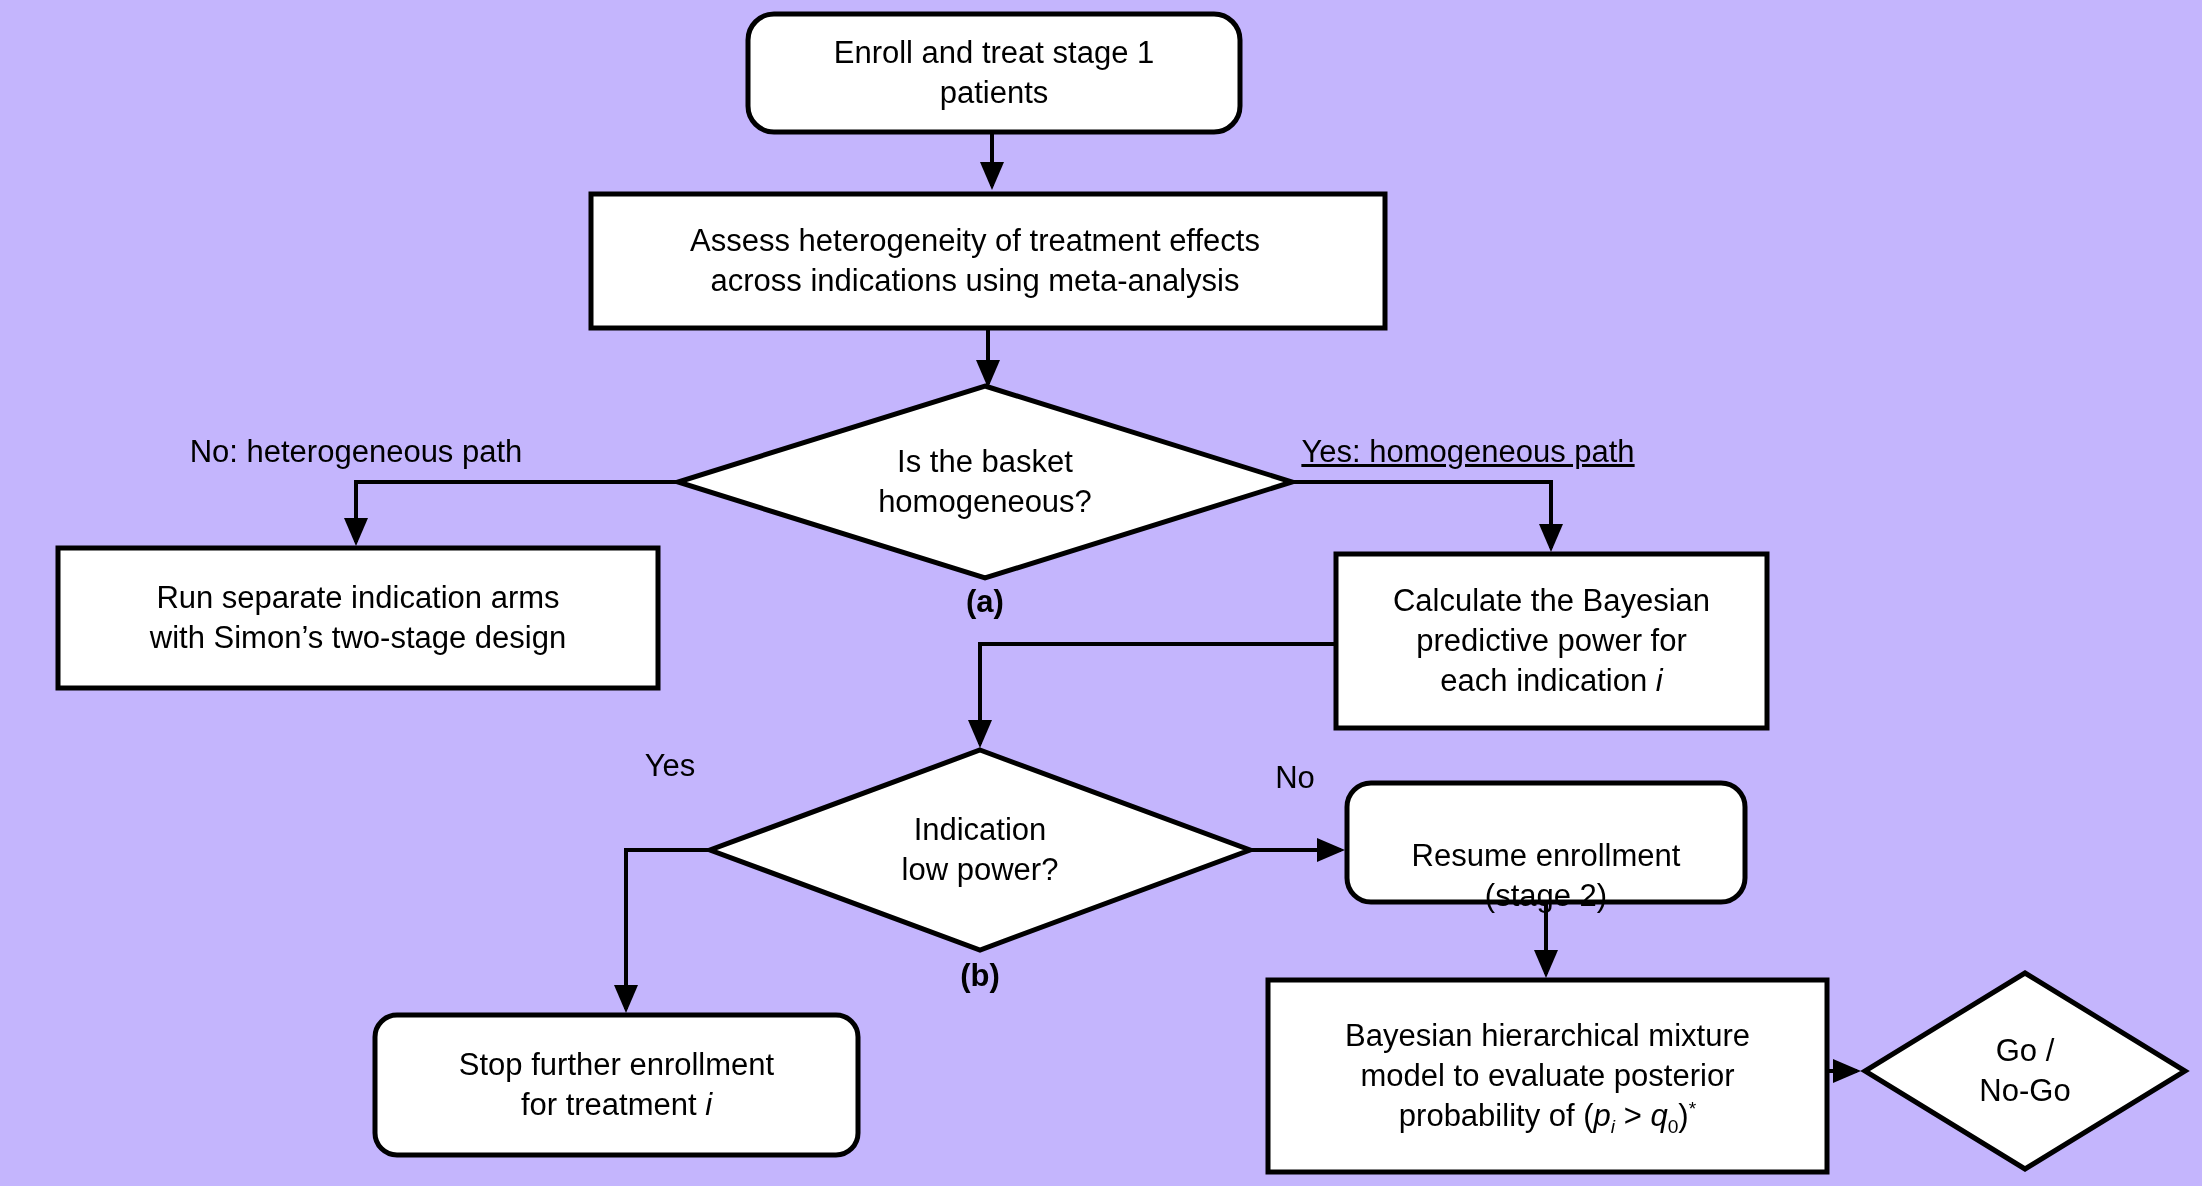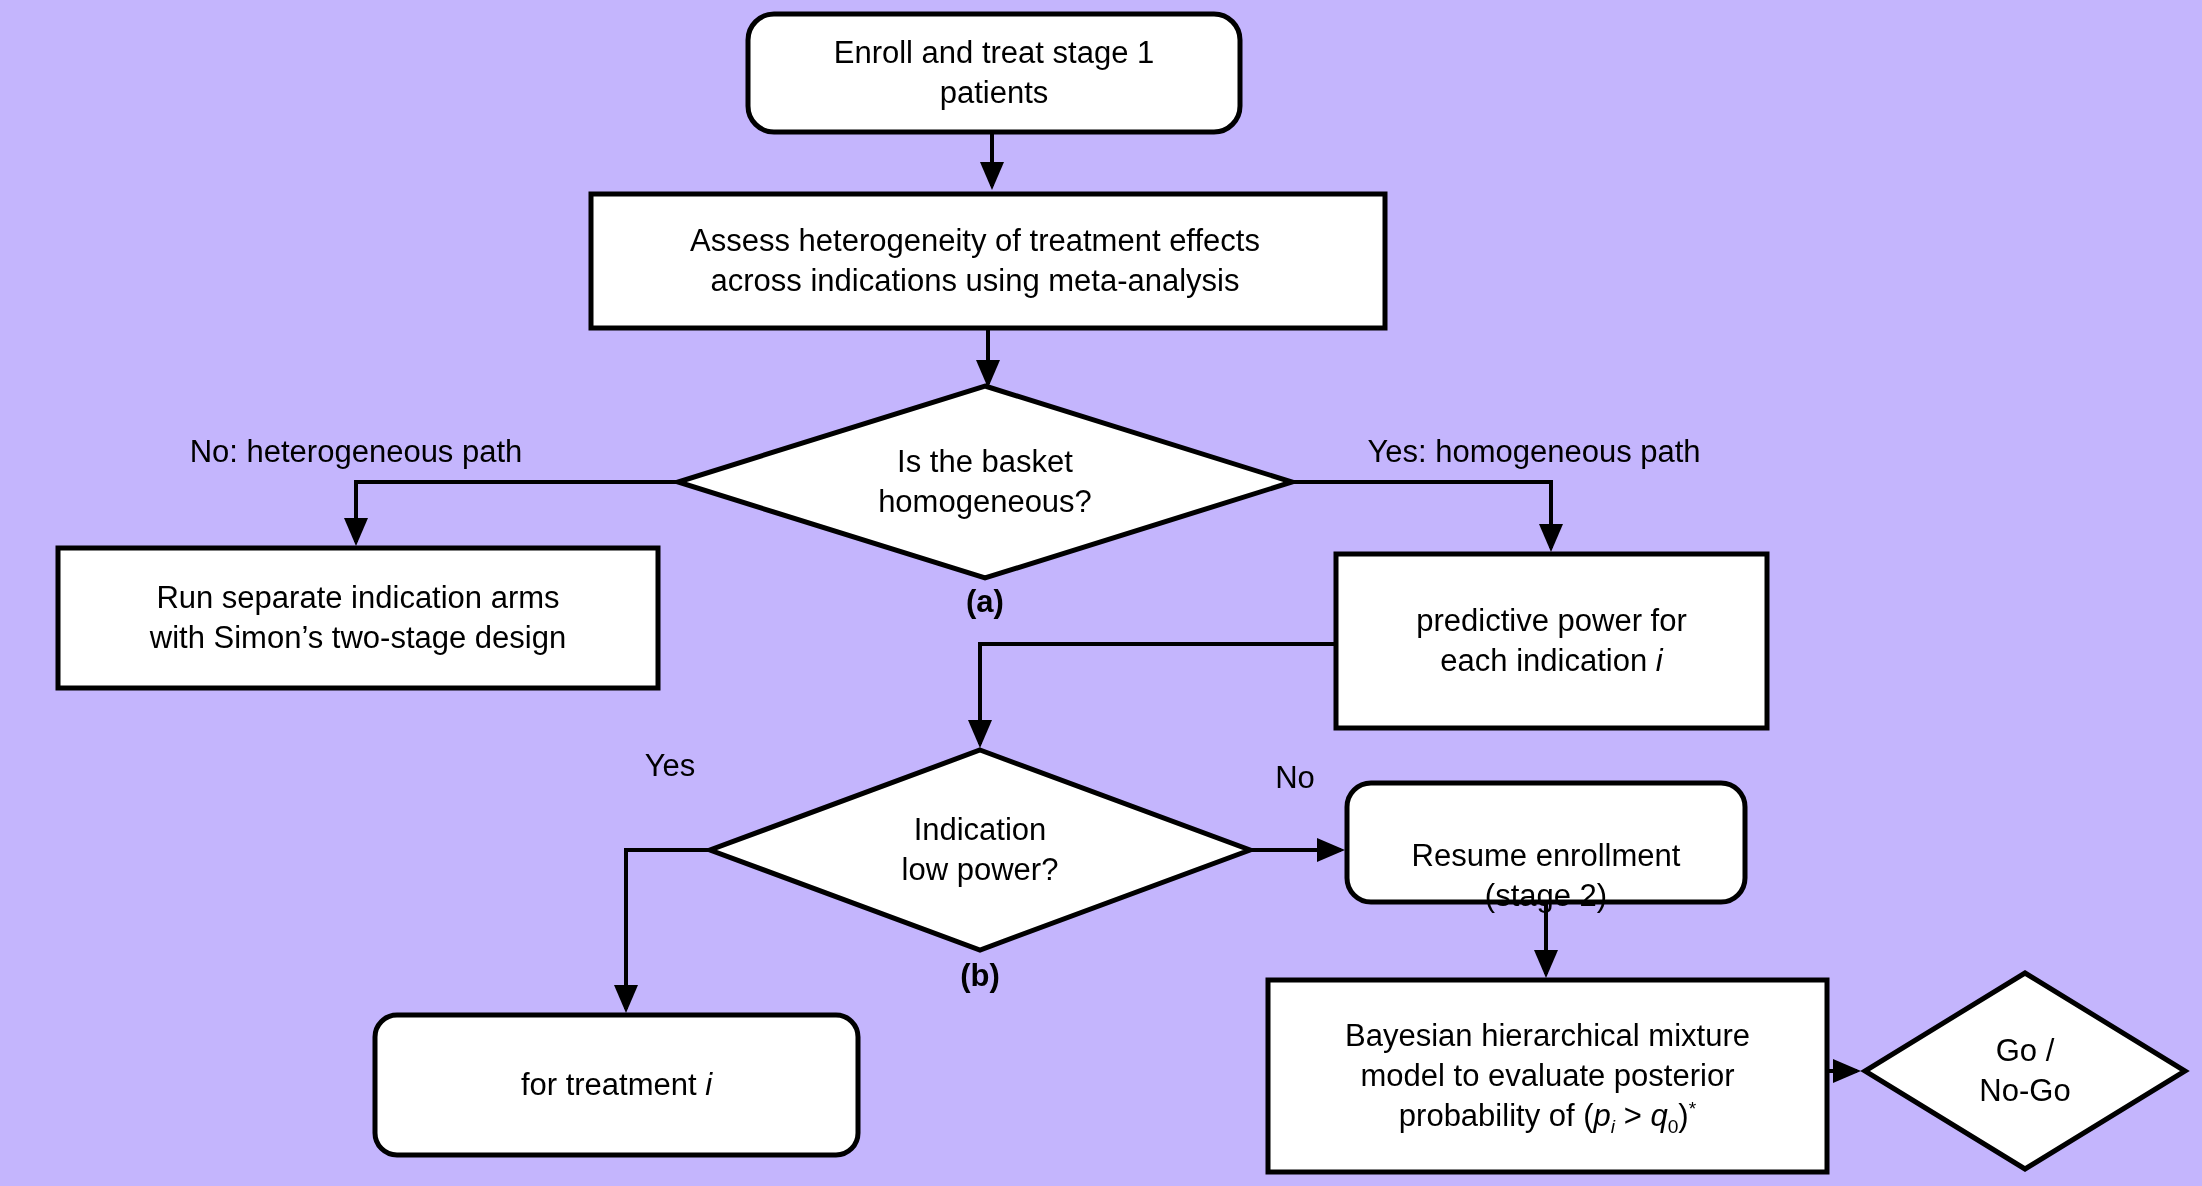--- a/index.html
+++ b/index.html
@@ -107,30 +107,32 @@
       <div class="line"><span>Is the basket</span></div>
       <div class="line"><span>homogeneous?</span></div>
     </div>
 
   <div class="txt" style="left:58px; top:548px; width:600px; height:140px;">
       <div class="line"><span>Run separate indication arms</span></div>
       <div class="line"><span>with Simon’s two-stage design</span></div>
     </div>
 
   <div class="txt" style="left:1336px; top:554px; width:431px; height:174px;">
+      <div class="line"><span>Calculate the Bayesian</span></div>
       <div class="line"><span>predictive power for</span></div>
       <div class="line"><span>each indication </span><span style="font-style: italic;">i</span></div>
     </div>
 
   <div class="txt" style="left:790px; top:796px; width:380px; height:108px;">
       <div class="line"><span>Indication</span></div>
       <div class="line"><span>low power?</span></div>
     </div>
 
   <div class="txt" style="left:375px; top:1015px; width:483px; height:140px;">
+      <div class="line"><span>Stop further enrollment</span></div>
       <div class="line"><span>for treatment </span><span style="font-style: italic;">i</span></div>
     </div>
 
   <div class="txt" style="left:1347px; top:816px; width:398px; height:119px;">
       <div class="line"><span>Resume enrollment</span></div>
       <div class="line"><span>(stage 2)</span></div>
     </div>
 
   <div class="txt" style="left:1268px; top:980px; width:559px; height:192px;">
       <div class="line"><span>Bayesian hierarchical mixture</span></div>
@@ -142,19 +144,19 @@
       <div class="line"><span>Go /</span></div>
       <div class="line"><span>No-Go</span></div>
     </div>
 
   <div class="edge-label tag" style="left:935px; top:578px; width:100px; height:48px;">(a)</div>
 
   <div class="edge-label tag" style="left:930px; top:952px; width:100px; height:48px;">(b)</div>
 
   <div class="edge-label" style="left:116px; top:430px; width:480px; height:44px;">No: heterogeneous path</div>
 
-  <div class="edge-label" style="left:1294px; top:430px; width:480px; height:44px;">Yes: homogeneous path</div>
+  <div class="edge-label" style="left:1228px; top:430px; width:480px; height:44px;text-decoration:underline;">Yes: homogeneous path</div>
 
   <div class="edge-label" style="left:615px; top:744px; width:110px; height:44px;">Yes</div>
 
   <div class="edge-label" style="left:1235px; top:756px; width:120px; height:44px;">No</div>
 
 </div>
 
 </body></html>

